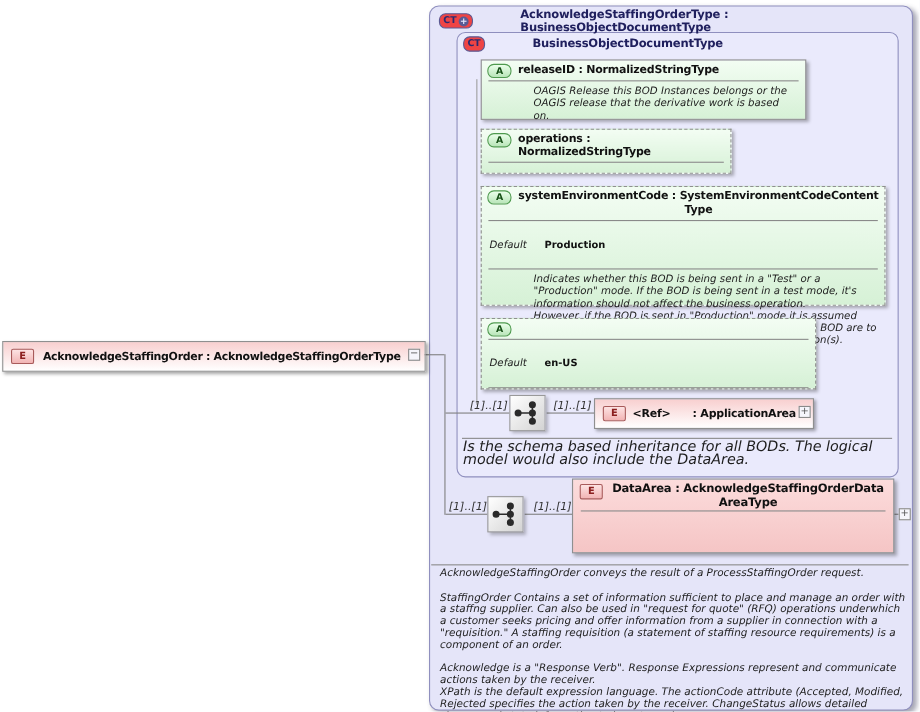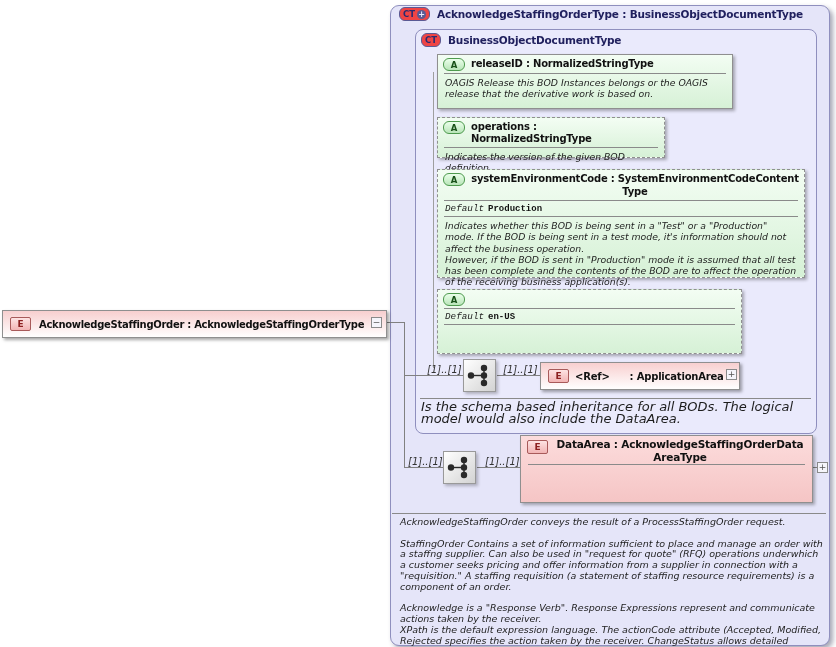--- a/index.html
+++ b/index.html
@@ -7,21 +7,21 @@
           font-family:"DejaVu Sans","Liberation Sans",sans-serif;overflow:hidden;}
   .abs{position:absolute;}
   .ln{position:absolute;background:#808080;}
 
   
   .outer-box{left:390px;top:5px;width:438px;height:639px;background:#e5e5f9;
              border:1px solid #8f8fbe;border-radius:9px;box-shadow:3px 3px 5px rgba(60,60,90,.45);}
   .inner-box{left:415px;top:29px;width:400px;height:403px;background:#eaeafc;
              border:1px solid #8f8fbe;border-radius:8px;}
 
-  .ct-title{font-weight:bold;font-size:10.5px;letter-spacing:-0.2px;color:#20205e;}
+  .ct-title{font-weight:bold;font-size:10.5px;letter-spacing:-0.2px;color:#20205e;margin-left:36px;}
 
   .badge-ct{display:inline-flex;align-items:center;gap:2px;border:1.5px solid #5a5a94;
             border-radius:6px;background:#ef4444;padding:0 3px;height:12px;
             font-size:8.5px;font-weight:bold;color:#2a2a70;}
   .badge-ct .plus-circle{width:9px;height:9px;border-radius:50%;background:#5a5a94;
             color:#eaeaff;font-size:8px;line-height:9px;text-align:center;font-weight:bold;}
   .badge-a{min-width:20px;height:11px;border:1.5px solid #4e9a4e;border-radius:6px;
            background:linear-gradient(#eaffea,#b9e5b9);font-size:8.5px;font-weight:bold;
            color:#175017;display:flex;align-items:center;justify-content:center;flex:0 0 auto;}
   .badge-e{min-width:19px;height:12px;border:1px solid #a85a5a;border-radius:2px;
@@ -42,25 +42,25 @@
 
   
   .attr{border:1px solid #8f8f8f;background:linear-gradient(#f3fdf3,#d6f1d6);
         box-shadow:2px 2px 3px rgba(0,0,0,.3);padding:2px 5px;box-sizing:border-box;}
   .attr.dashed{border-style:dashed;}
   .attr-head{display:flex;gap:6px;align-items:flex-start;font-weight:bold;font-size:10px;
              letter-spacing:-0.2px;color:#111;margin:1px 0 2px;line-height:12px;}
   .attr-head .badge-a{margin-top:0;}
   .t-center{flex:1;text-align:center;word-break:break-all;line-height:12.5px;}
   .sep{border-top:1px solid #8a8a8a;margin:1px 1px;}
-  .def-row{display:flex;gap:4px;font-size:9.3px;padding:1px 2px;align-items:baseline;font-family:Liberation Mono, monospace;}
+  .def-row{display:flex;gap:16px;font-size:9.3px;padding:15px 2px;align-items:baseline;}
   .def-label{font-style:italic;color:#222;}
   .def-value{font-weight:bold;color:#111;font-size:9px;}
   .anno{font-style:italic;font-size:9.3px;color:#1d1d1d;line-height:11.3px;
-        padding:2px 2px 1px;white-space:pre-line;}
+        padding:2px 2px 1px;white-space:pre-line;margin-left:40px;}
 
   .card{position:absolute;font-size:10px;font-style:italic;font-weight:normal;color:#333;}
 
   .seq{position:absolute;width:33px;height:33px;border:1px solid #999;box-sizing:border-box;
        background:linear-gradient(135deg,#ffffff,#d3d3d3);box-shadow:2px 2px 3px rgba(0,0,0,.25);}
 
   .toggle{position:absolute;width:11px;height:11px;border:1px solid #8a8a8a;background:#f5f5fb;
           font-size:9px;line-height:9px;text-align:center;color:#555;box-sizing:border-box;}
 
   .da-head{display:flex;gap:6px;align-items:flex-start;font-weight:bold;font-size:10.5px;
@@ -117,21 +117,20 @@
     <div class="sep"></div>
     <div class="anno">OAGIS Release this BOD Instances belongs or the OAGIS release that the derivative work is based on.</div>
   </div>
 
   <div class="abs attr dashed" style="left:437px;top:117px;width:228px;height:41px;">
     <div class="attr-head">
       <span class="badge-a">A</span>
       <span>operations : NormalizedStringType</span>
     </div>
     <div class="sep"></div>
-    <div class="anno">Indicates the version of the given BOD definition.</div>
   </div>
 
   <div class="abs attr dashed" style="left:437px;top:169px;width:368px;height:109px;">
     <div class="attr-head">
       <span class="badge-a">A</span>
       <span class="t-center">systemEnvironmentCode : SystemEnvironmentCodeContentType</span>
     </div>
     <div class="sep"></div>
     <div class="def-row">
       <span class="def-label">Default</span>

